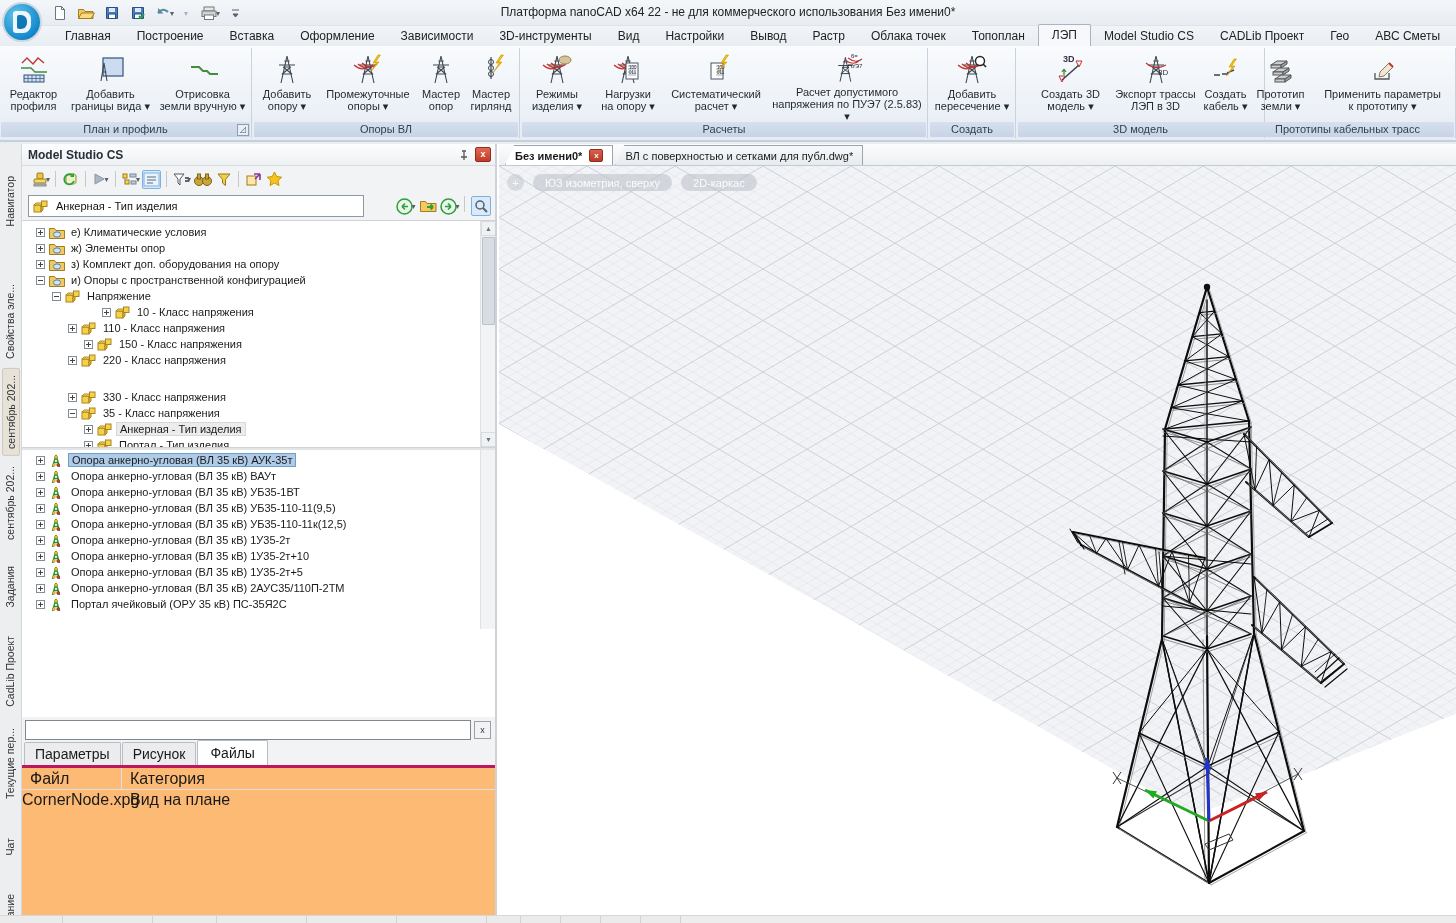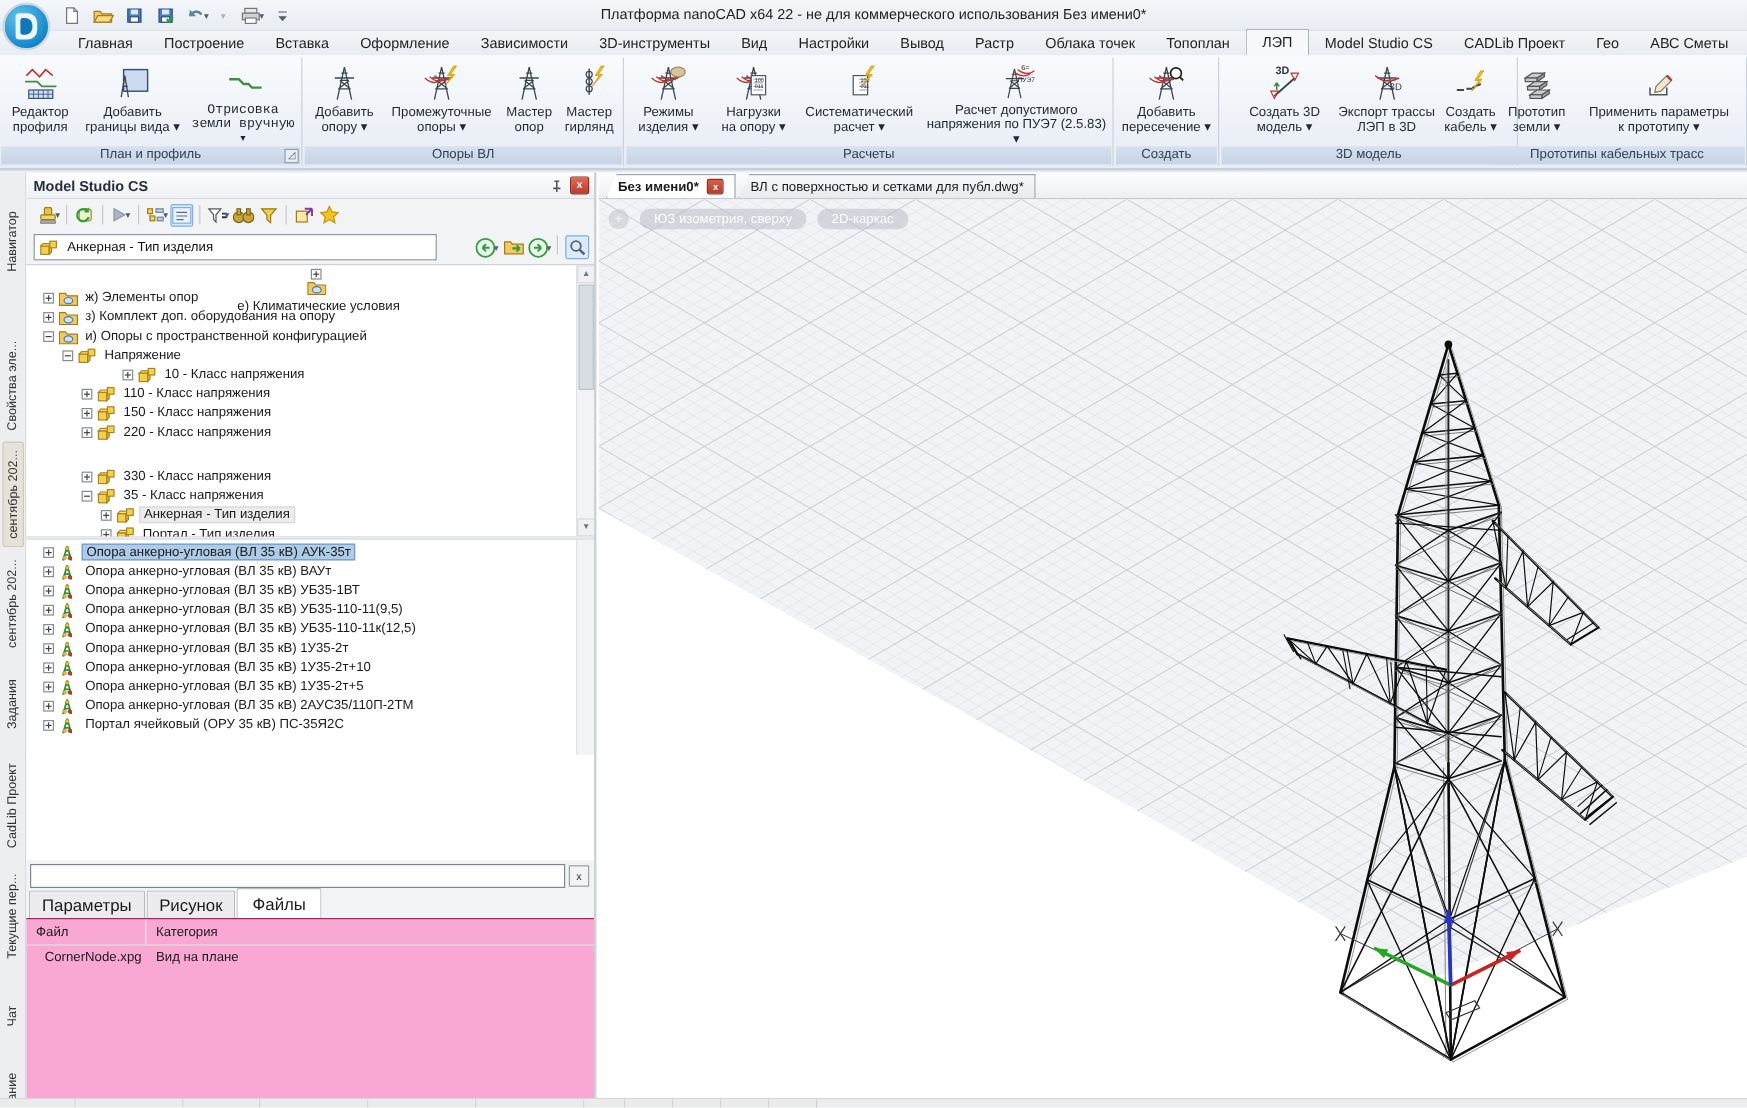--- a/index.html
+++ b/index.html
@@ -58,21 +58,21 @@
 .lrow{height:16px;display:flex;align-items:center;white-space:nowrap;padding-left:14px}
 .lrow .lbl{padding:0 3px;font-size:11px}
 .lrow .lbl.sel{background:#aecbe8;border:1px solid #6f9cc8}
 #pfiller{flex:1;background:#fff}
 #filterrow{height:26px;background:#f2f3f4;display:flex;align-items:center;padding:0 4px 0 3px;gap:3px}
 #filterinput{flex:1;height:20px;background:#fff;border:1px solid #7f8790}
 #xbtn{width:17px;height:18px;border:1px solid #9aa1a8;background:#f2f3f4;font-size:9px;text-align:center;line-height:16px;color:#333}
 #ptabs{height:22px;display:flex;align-items:flex-end;background:#f2f3f4;padding-left:2px}
 .ptab{padding:3px 10px;border:1px solid #b8bdc3;border-bottom:none;background:#ececee;font-size:14px;border-radius:2px 2px 0 0;margin-right:1px}
 .ptab.active{background:#fff;padding:4px 12px;z-index:4}
-#ftable{flex:0 0 150px;background:#f9a8d4;border-top:1px solid #be185d;position:relative;font-size:11px}
+#ftable{flex:0 0 150px;background:#fdba74;border-top:3px solid #be185d;position:relative;font-size:16px}
 #fhead{display:flex;height:22px;align-items:center;border-bottom:1px solid #e0e0e0}
 #fhead .c1{width:100px;padding-left:8px;border-right:1px solid #e0e0e0;height:100%;display:flex;align-items:center}
 #fhead .c2{padding-left:8px}
 #frow{display:flex;height:20px;align-items:center}
 #frow .c1{width:100px;text-align:right;padding-right:4px}
 #frow .c2{padding-left:8px}
 #canvas{position:absolute;left:499px;top:0;right:0;height:100%;background:#fff}
 #doctabs{position:absolute;left:0;top:0;right:0;height:22px;background:linear-gradient(#fbfcfd,#edf0f3);border-bottom:1px solid #c3cad2;display:flex;align-items:flex-end;padding-left:6px;z-index:10}
 .dtab2{height:20px;display:flex;align-items:center;padding:0 9px;font-size:11px;border:1px solid #9aa6b2;border-bottom:none;background:linear-gradient(#f6f8fa,#e7ebef);clip-path:polygon(9px 0,100% 0,100% 100%,0 100%);margin-right:2px;white-space:nowrap}
 .dtab2.active{background:#fff;font-weight:bold}
@@ -183,21 +183,21 @@
           <div class="rbtn" style="width: 92px;">
             <div class="ric">
               <svg width="32" height="34" viewBox="0 0 32 34">
                 <rect x="8" y="5" width="20" height="18" fill="#ccdcf0" stroke="#33517a" stroke-width="1.2"></rect>
                 <path d="M9,10 L6,28 M9,10 L12,28 M7,19 h4.5" stroke="#3c464f" stroke-width="1.1" fill="none"></path>
               </svg>
             </div>
             <div>Добавить</div>
             <div>границы вида ▾</div>
           </div>
-          <div class="rbtn" style="width: 92px; font-family: Liberation Mono, monospace;">
+          <div class="rbtn" style="width: 92px;">
             <div class="ric">
               <svg width="32" height="34" viewBox="0 0 32 34">
                 <path d="M4,14 h8 l4,4 h4 l3,3 h8" stroke="#3f8f3f" stroke-width="2" fill="none"></path>
               </svg>
             </div>
             <div>Отрисовка</div>
             <div>земли вручную ▾</div>
           </div>
         </div>
         <div class="rgfoot">План и профиль</div>
@@ -534,21 +534,21 @@
             <span class="cbtn framed">
               <svg width="15" height="15">
                 <circle cx="6" cy="6" r="4" fill="none" stroke="#55616e" stroke-width="1.5"></circle>
                 <path d="M9,9 l4,4" stroke="#55616e" stroke-width="2"></path>
               </svg>
             </span>
           </span>
       </div>
       <div id="treewrap">
         <div id="treerows">
-            <div class="trow" style="padding-left: 14px; flex-direction: column;">
+            <div class="trow" style="padding-left: 14px;">
               <span class="exp plus"></span>
               <span class="ticon"><svg width="16" height="13">
                   <path d="M.5,2.5 h5 l1.5,2 h8.5 v8 h-15z" fill="#f5c95c" stroke="#a07d20"></path>
                   <ellipse cx="8" cy="8.5" rx="3.6" ry="2.6" fill="#cfe4f7" stroke="#4a7ec2"></ellipse>
                 </svg></span>
               <span class="lbl">е) Климатические условия</span>
             </div>
             <div class="trow" style="padding-left: 14px;">
               <span class="exp plus"></span>
               <span class="ticon"><svg width="16" height="13">
@@ -596,21 +596,21 @@
             <div class="trow" style="padding-left: 46px;">
               <span class="exp plus"></span>
               <span class="ticon"><svg width="16" height="13">
                   <rect x="1" y="5" width="7" height="7" fill="#f7d04a" stroke="#a8851f"></rect>
                   <path d="M1,5 l2,-2 h7 l-2,2z" fill="#fae27f" stroke="#a8851f"></path>
                   <path d="M8,12 l2,-2 v-7 l-2,2z" fill="#e3b92e" stroke="#a8851f"></path>
                   <rect x="8.5" y="1" width="5.5" height="5.5" fill="#f7d04a" stroke="#a8851f"></rect>
                 </svg></span>
               <span class="lbl">110 - Класс напряжения</span>
             </div>
-            <div class="trow" style="padding-left: 46px;">
+            <div class="trow" style="padding-left: 46px; margin-left: 16px;">
               <span class="exp plus"></span>
               <span class="ticon"><svg width="16" height="13">
                   <rect x="1" y="5" width="7" height="7" fill="#f7d04a" stroke="#a8851f"></rect>
                   <path d="M1,5 l2,-2 h7 l-2,2z" fill="#fae27f" stroke="#a8851f"></path>
                   <path d="M8,12 l2,-2 v-7 l-2,2z" fill="#e3b92e" stroke="#a8851f"></path>
                   <rect x="8.5" y="1" width="5.5" height="5.5" fill="#f7d04a" stroke="#a8851f"></rect>
                 </svg></span>
               <span class="lbl">150 - Класс напряжения</span>
             </div>
             <div class="trow" style="padding-left: 46px;">

